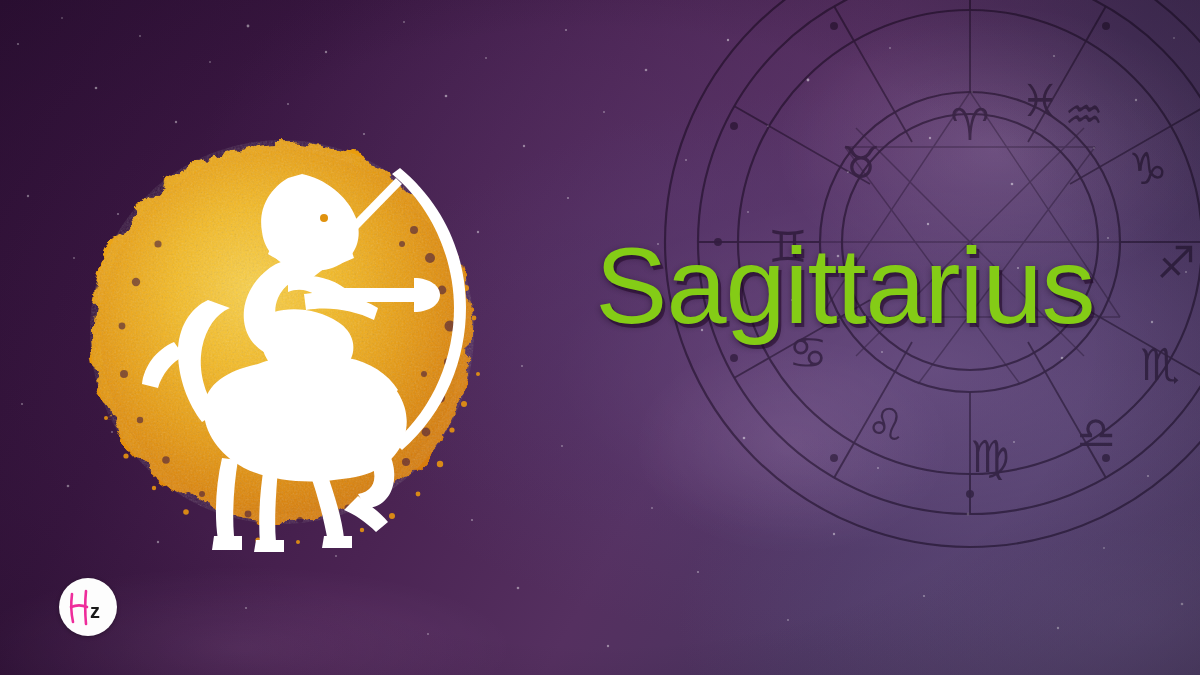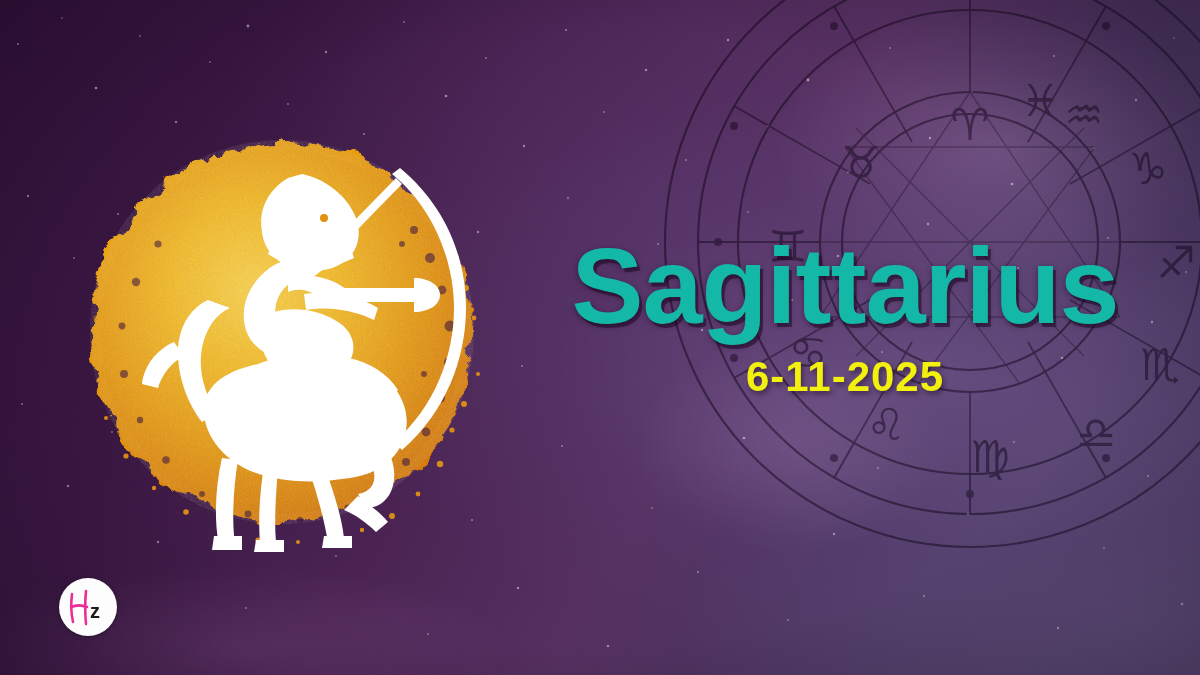--- a/index.html
+++ b/index.html
@@ -57,24 +57,24 @@
 
   
   .copy{
     position:absolute;
     left:510px; top:232px;
     width:670px;
     text-align:center;
   }
   .title{
     font-size:108px;
-    font-weight:bold;
+    font-weight:normal;
     line-height:1.0;
     letter-spacing:-1px;
-    color:#14b8a6;
+    color:#84cc16;
     text-shadow:3px 4px 0 rgba(32,8,38,.55), 0 2px 6px rgba(20,4,26,.45);
     white-space:nowrap;
   }
   .subtitle{
     margin-top:12px;
     font-size:39px;
     font-weight:bold;
     line-height:1.05;
     color:#ffffff;
     letter-spacing:.2px;
@@ -428,21 +428,20 @@
                  C 262 408, 256 384, 248 362 Z"></path>
         <path d="M262 424 L 290 424 L 290 436 L 260 436 Z"></path>
       </g>
 
       <circle cx="262" cy="106" r="4" fill="#e0920e"></circle>
     </svg>
   </div>
 
   <div class="copy">
     <div class="title">Sagittarius</div>
-    <div class="date">6-11-2025</div>
   </div>
 
   <div class="logo">
     <svg width="44" height="40" viewBox="0 0 44 40">
 
       <g stroke="#ee2d9b" stroke-width="2.6" stroke-linecap="round" fill="none">
         <path d="M6 7 C 5 15, 5 26, 7 35"></path>
         <path d="M20 4 C 19 14, 19 26, 20 37"></path>
         <path d="M5 20 C 10 18, 16 18, 21 20"></path>
       </g>

